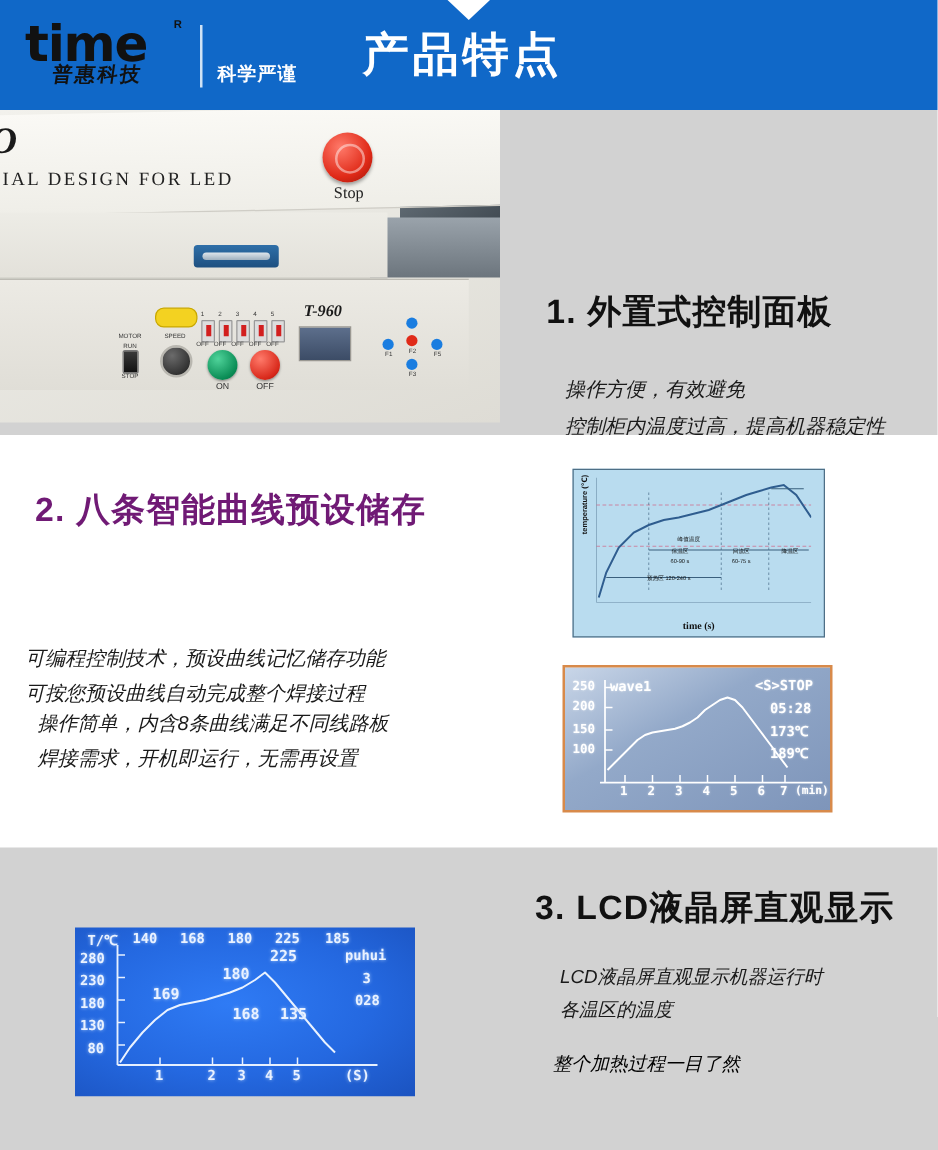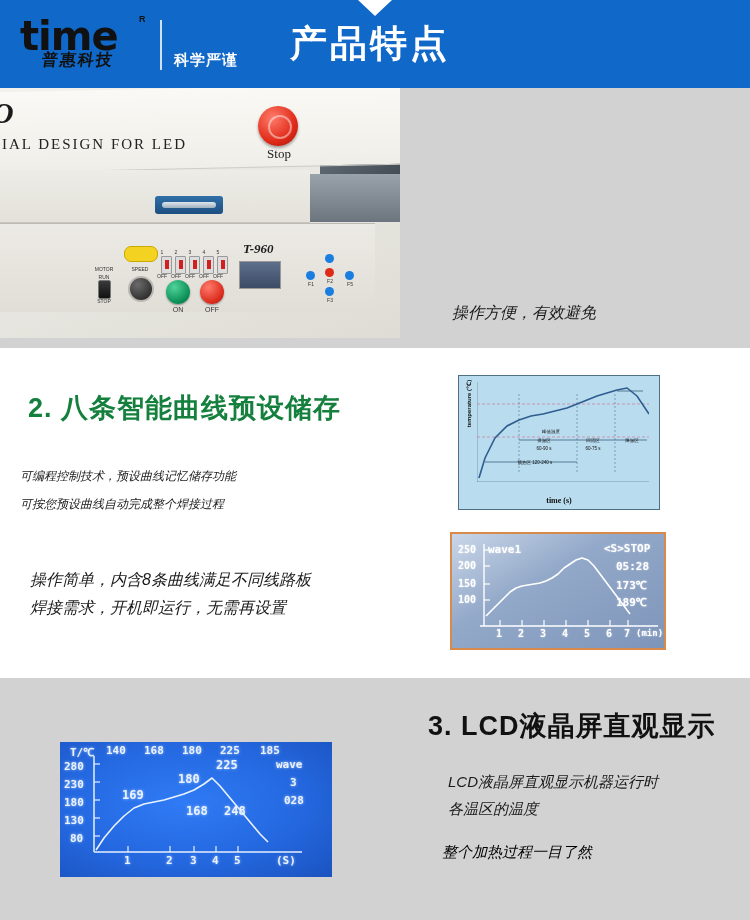--- a/index.html
+++ b/index.html
@@ -145,25 +145,25 @@
     letter-spacing:1px;white-space:nowrap;
   }
   .sec1-body{
     position:absolute;left:452px;top:210px;font-size:16px;color:#1a1a1a;
     font-style:italic;line-height:29px;white-space:nowrap;
   }
 
   
   .sec2{position:absolute;left:0;top:348px;width:750px;height:330px;background:#ffffff;}
   .sec2-title{
-    position:absolute;left:28px;top:390px;font-size:27px;font-weight:bold;color:#15803d;
+    position:absolute;left:28px;top:390px;font-size:27px;font-weight:bold;color:#701a75;
     letter-spacing:1px;white-space:nowrap;
   }
   .sec2-body1{
-    position:absolute;left:20px;top:462px;font-size:12px;color:#1a1a1a;
+    position:absolute;left:20px;top:514px;font-size:16px;color:#1a1a1a;
     font-style:italic;line-height:28px;white-space:nowrap;
   }
   .sec2-body2{
     position:absolute;left:30px;top:566px;font-size:16px;color:#1a1a1a;
     font-style:italic;line-height:28px;white-space:nowrap;
   }
 
   
   .chart-card{
     position:absolute;left:458px;top:375px;width:200px;height:133px;
@@ -307,22 +307,24 @@
       <div class="pl" style="left:303px;top:193px;width:16px;">F1</div>
       <div class="fbtn red" style="left:325px;top:180px;"></div>
       <div class="pl" style="left:322px;top:190px;width:16px;">F2</div>
       <div class="fbtn" style="left:325px;top:199px;"></div>
       <div class="pl" style="left:322px;top:209px;width:16px;">F3</div>
       <div class="fbtn" style="left:325px;top:166px;"></div>
       <div class="fbtn" style="left:345px;top:183px;"></div>
       <div class="pl" style="left:342px;top:193px;width:16px;">F5</div>
     </div>
 
+    <div class="sec1-title">1. 外置式控制面板</div>
     <div class="sec1-body">
       <div>操作方便，有效避免</div>
+      <div>控制柜内温度过高，提高机器稳定性</div>
     </div>
   </div>
 
   <div class="sec2"></div>
 
   <div class="sec2-title">2. 八条智能曲线预设储存</div>
   <div class="sec2-body1">
     <div>可编程控制技术，预设曲线记忆储存功能</div>
     <div>可按您预设曲线自动完成整个焊接过程</div>
   </div>
@@ -430,23 +432,23 @@
     <div class="ltxt" style="left:4px;top:18px;font-size:11px;">280</div>
     <div class="ltxt" style="left:4px;top:36px;font-size:11px;">230</div>
     <div class="ltxt" style="left:4px;top:54px;font-size:11px;">180</div>
     <div class="ltxt" style="left:4px;top:72px;font-size:11px;">130</div>
     <div class="ltxt" style="left:10px;top:90px;font-size:11px;">80</div>
 
     <div class="ltxt" style="left:62px;top:46px;font-size:12px;">169</div>
     <div class="ltxt" style="left:118px;top:30px;font-size:12px;">180</div>
     <div class="ltxt" style="left:156px;top:16px;font-size:12px;">225</div>
     <div class="ltxt" style="left:126px;top:62px;font-size:12px;">168</div>
-    <div class="ltxt" style="left:164px;top:62px;font-size:12px;">248</div>
-
-    <div class="ltxt" style="left:216px;top:16px;font-size:11px;">wave</div>
+    <div class="ltxt" style="left:164px;top:62px;font-size:12px;">135</div>
+
+    <div class="ltxt" style="left:216px;top:16px;font-size:11px;">puhui</div>
     <div class="ltxt" style="left:230px;top:34px;font-size:11px;">3</div>
     <div class="ltxt" style="left:224px;top:52px;font-size:11px;">028</div>
 
     <div class="ltxt" style="left:64px;top:112px;font-size:11px;">1</div>
     <div class="ltxt" style="left:106px;top:112px;font-size:11px;">2</div>
     <div class="ltxt" style="left:130px;top:112px;font-size:11px;">3</div>
     <div class="ltxt" style="left:152px;top:112px;font-size:11px;">4</div>
     <div class="ltxt" style="left:174px;top:112px;font-size:11px;">5</div>
     <div class="ltxt" style="left:216px;top:112px;font-size:11px;">(S)</div>
   </div>

